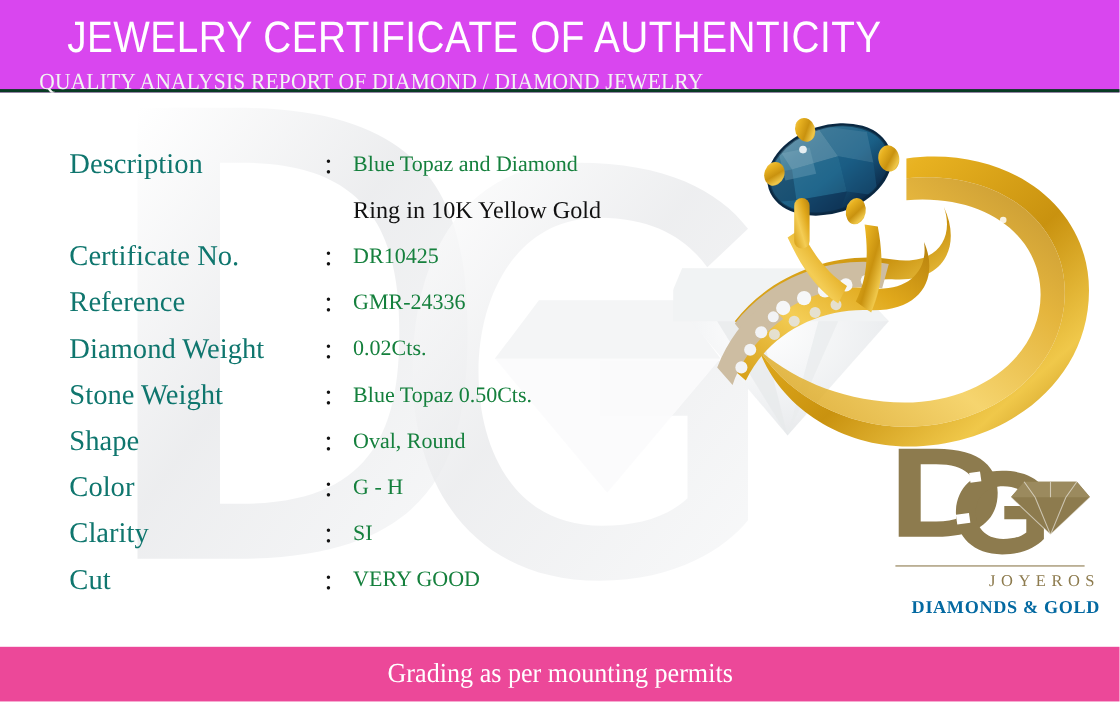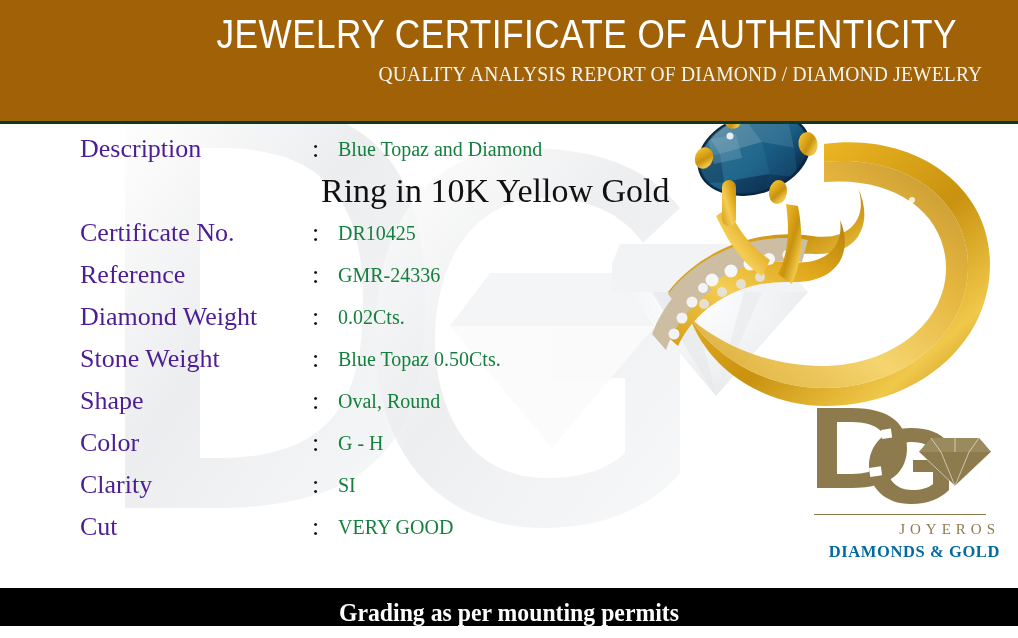--- a/index.html
+++ b/index.html
@@ -14,25 +14,25 @@
     background: #ffffff;
     overflow: hidden;
     font-family: "Liberation Serif", "DejaVu Serif", serif;
   }
 
   
   .header-bar {
     position: absolute;
     left: 0; top: 0;
     width: 1018px;
-    height: 124px;
-    background: #a16207;
+    height: 84px;
+    background: #d946ef;
     border-bottom: 3px solid #083b23;
     box-sizing: border-box;
-    text-align: right;
+    text-align: left;
     z-index: 40;
   }
   .cert-title {
     margin: 0;
     padding-top: 14px;
     font-family: "Liberation Sans", "DejaVu Sans", sans-serif;
     font-size: 40px;
     font-weight: 400;
     letter-spacing: 0.5px;
     color: #ffffff;
@@ -76,41 +76,40 @@
   }
   .detail-row {
     display: flex;
     align-items: flex-start;
     height: 42px;
   }
   .detail-label {
     width: 232px;
     flex: 0 0 232px;
     font-size: 26px;
-    color: #4c1d95;
+    color: #0f766e;
     line-height: 42px;
     white-space: nowrap;
-    margin-left: 17px;
   }
   .detail-colon {
     width: 26px;
     flex: 0 0 26px;
     font-size: 26px;
     color: #111111;
     line-height: 42px;
   }
   .detail-value {
     font-size: 20px;
     color: #15803d;
     line-height: 42px;
     white-space: nowrap;
   }
   .detail-value-cont {
     margin-left: 258px;
-    font-size: 34px;
+    font-size: 22px;
     color: #111111;
     line-height: 42px;
     white-space: nowrap;
   }
 
   
   .ring-photo {
     position: absolute;
     left: 612px;
     top: 96px;
@@ -158,25 +157,24 @@
     margin-top: 7px;
     line-height: 1.0;
   }
 
   
   .footer-bar {
     position: absolute;
     left: 0;
     top: 588px;
     width: 1018px;
-    height: 38px;
-    background: #000000;
+    height: 50px;
+    background: #ec4899;
     z-index: 40;
     text-align: center;
-    font-weight: bold;
   }
   .footer-text {
     font-family: "Liberation Serif", "DejaVu Serif", serif;
     font-size: 25px;
     color: #ffffff;
     line-height: 50px;
     transform: scaleX(0.95);
     display: inline-block;
     white-space: nowrap;
   }

